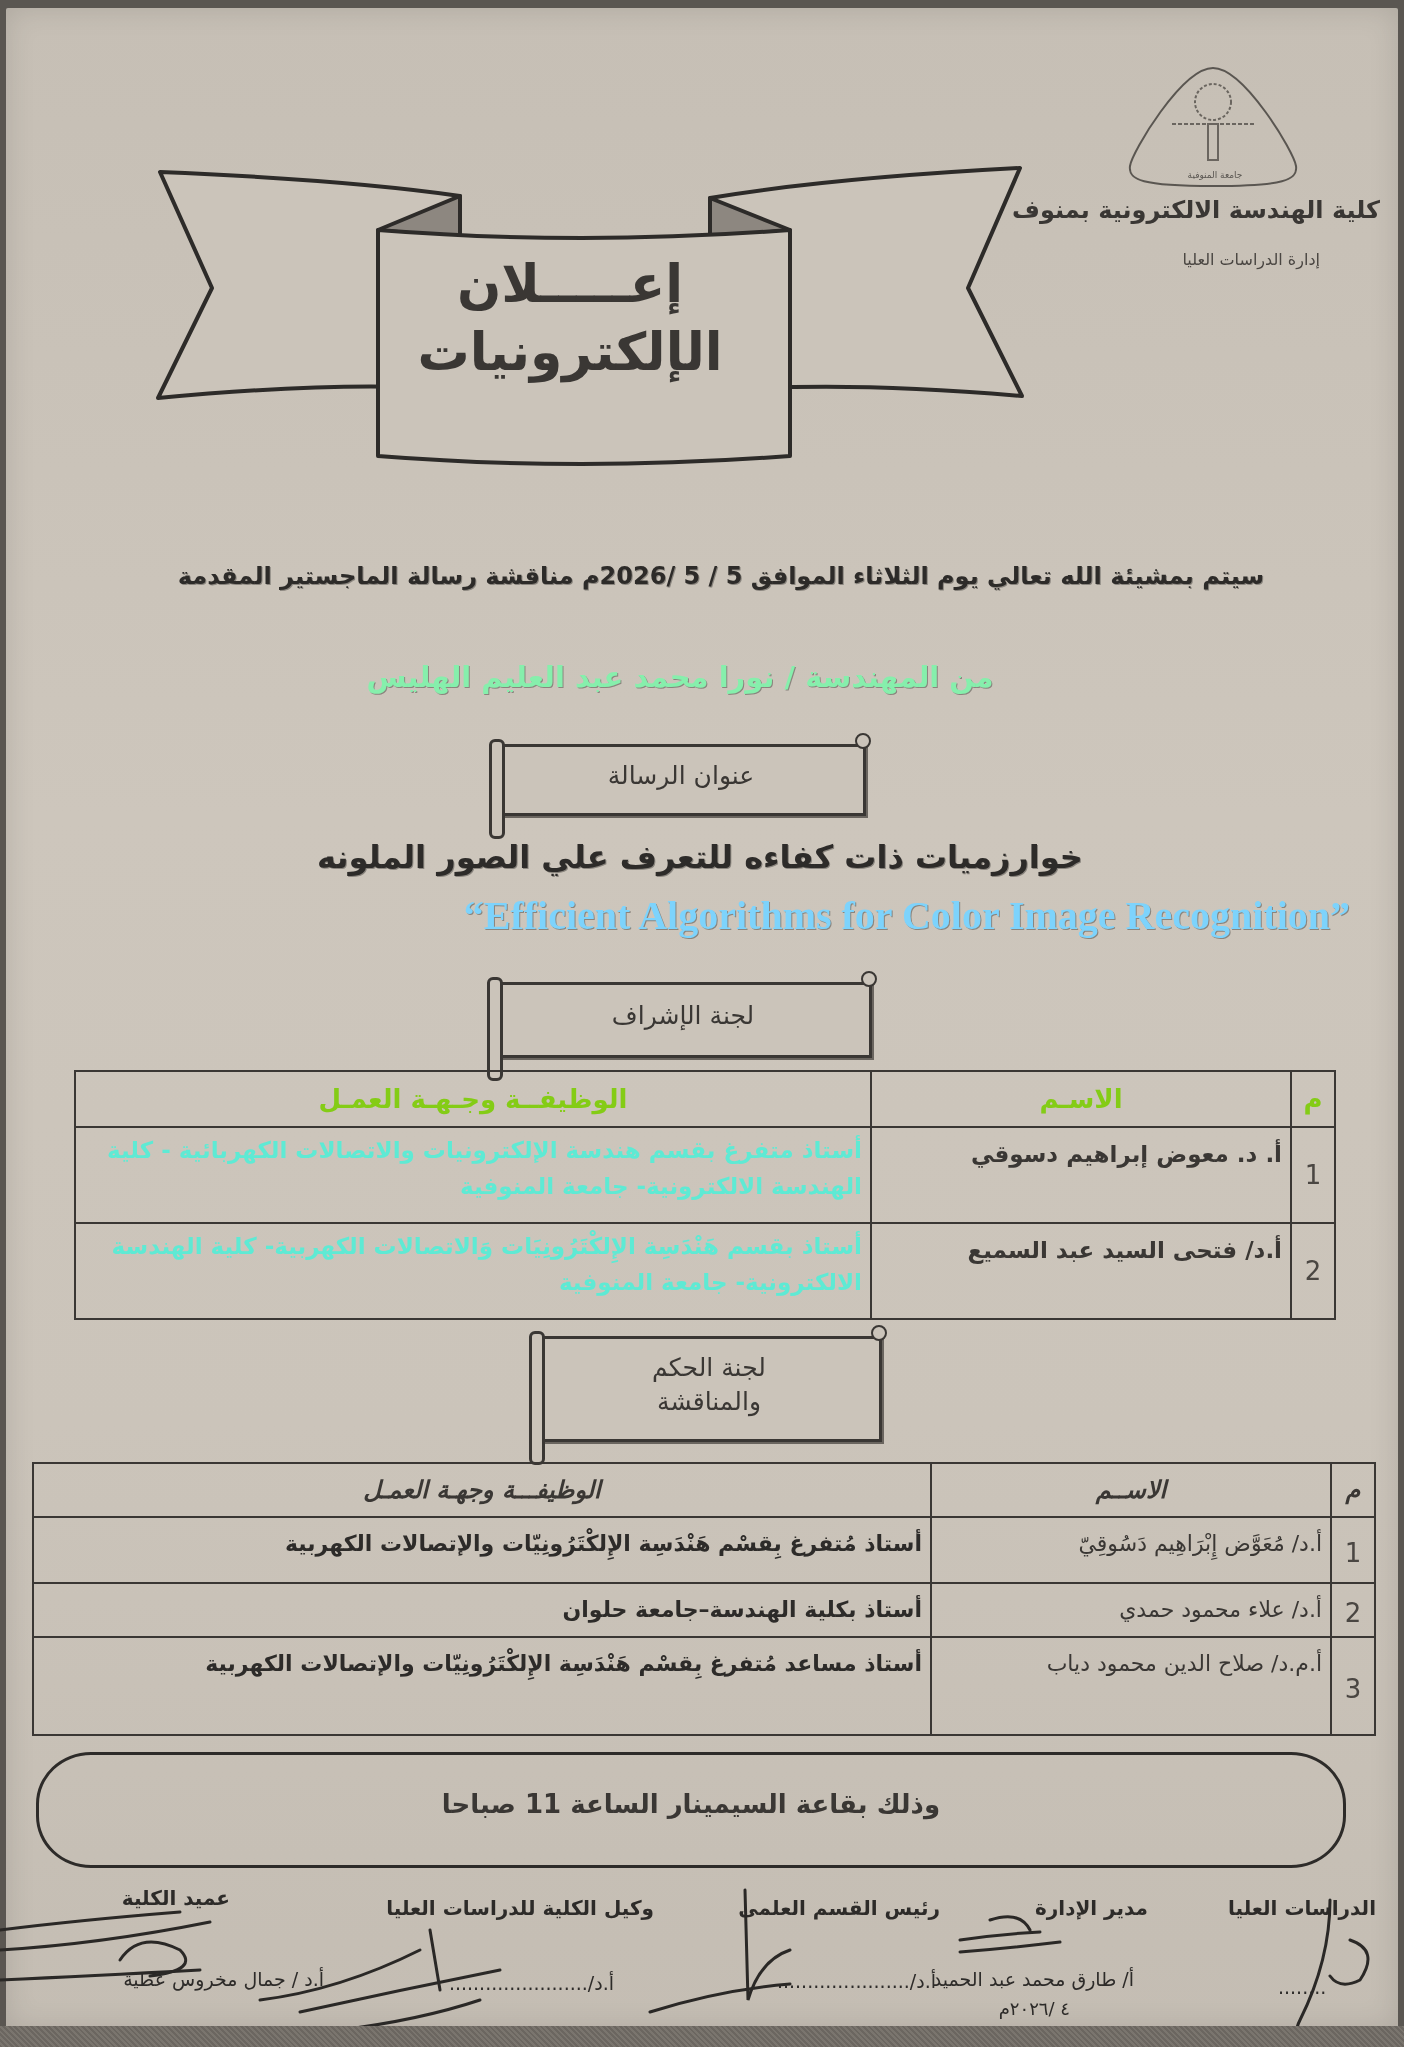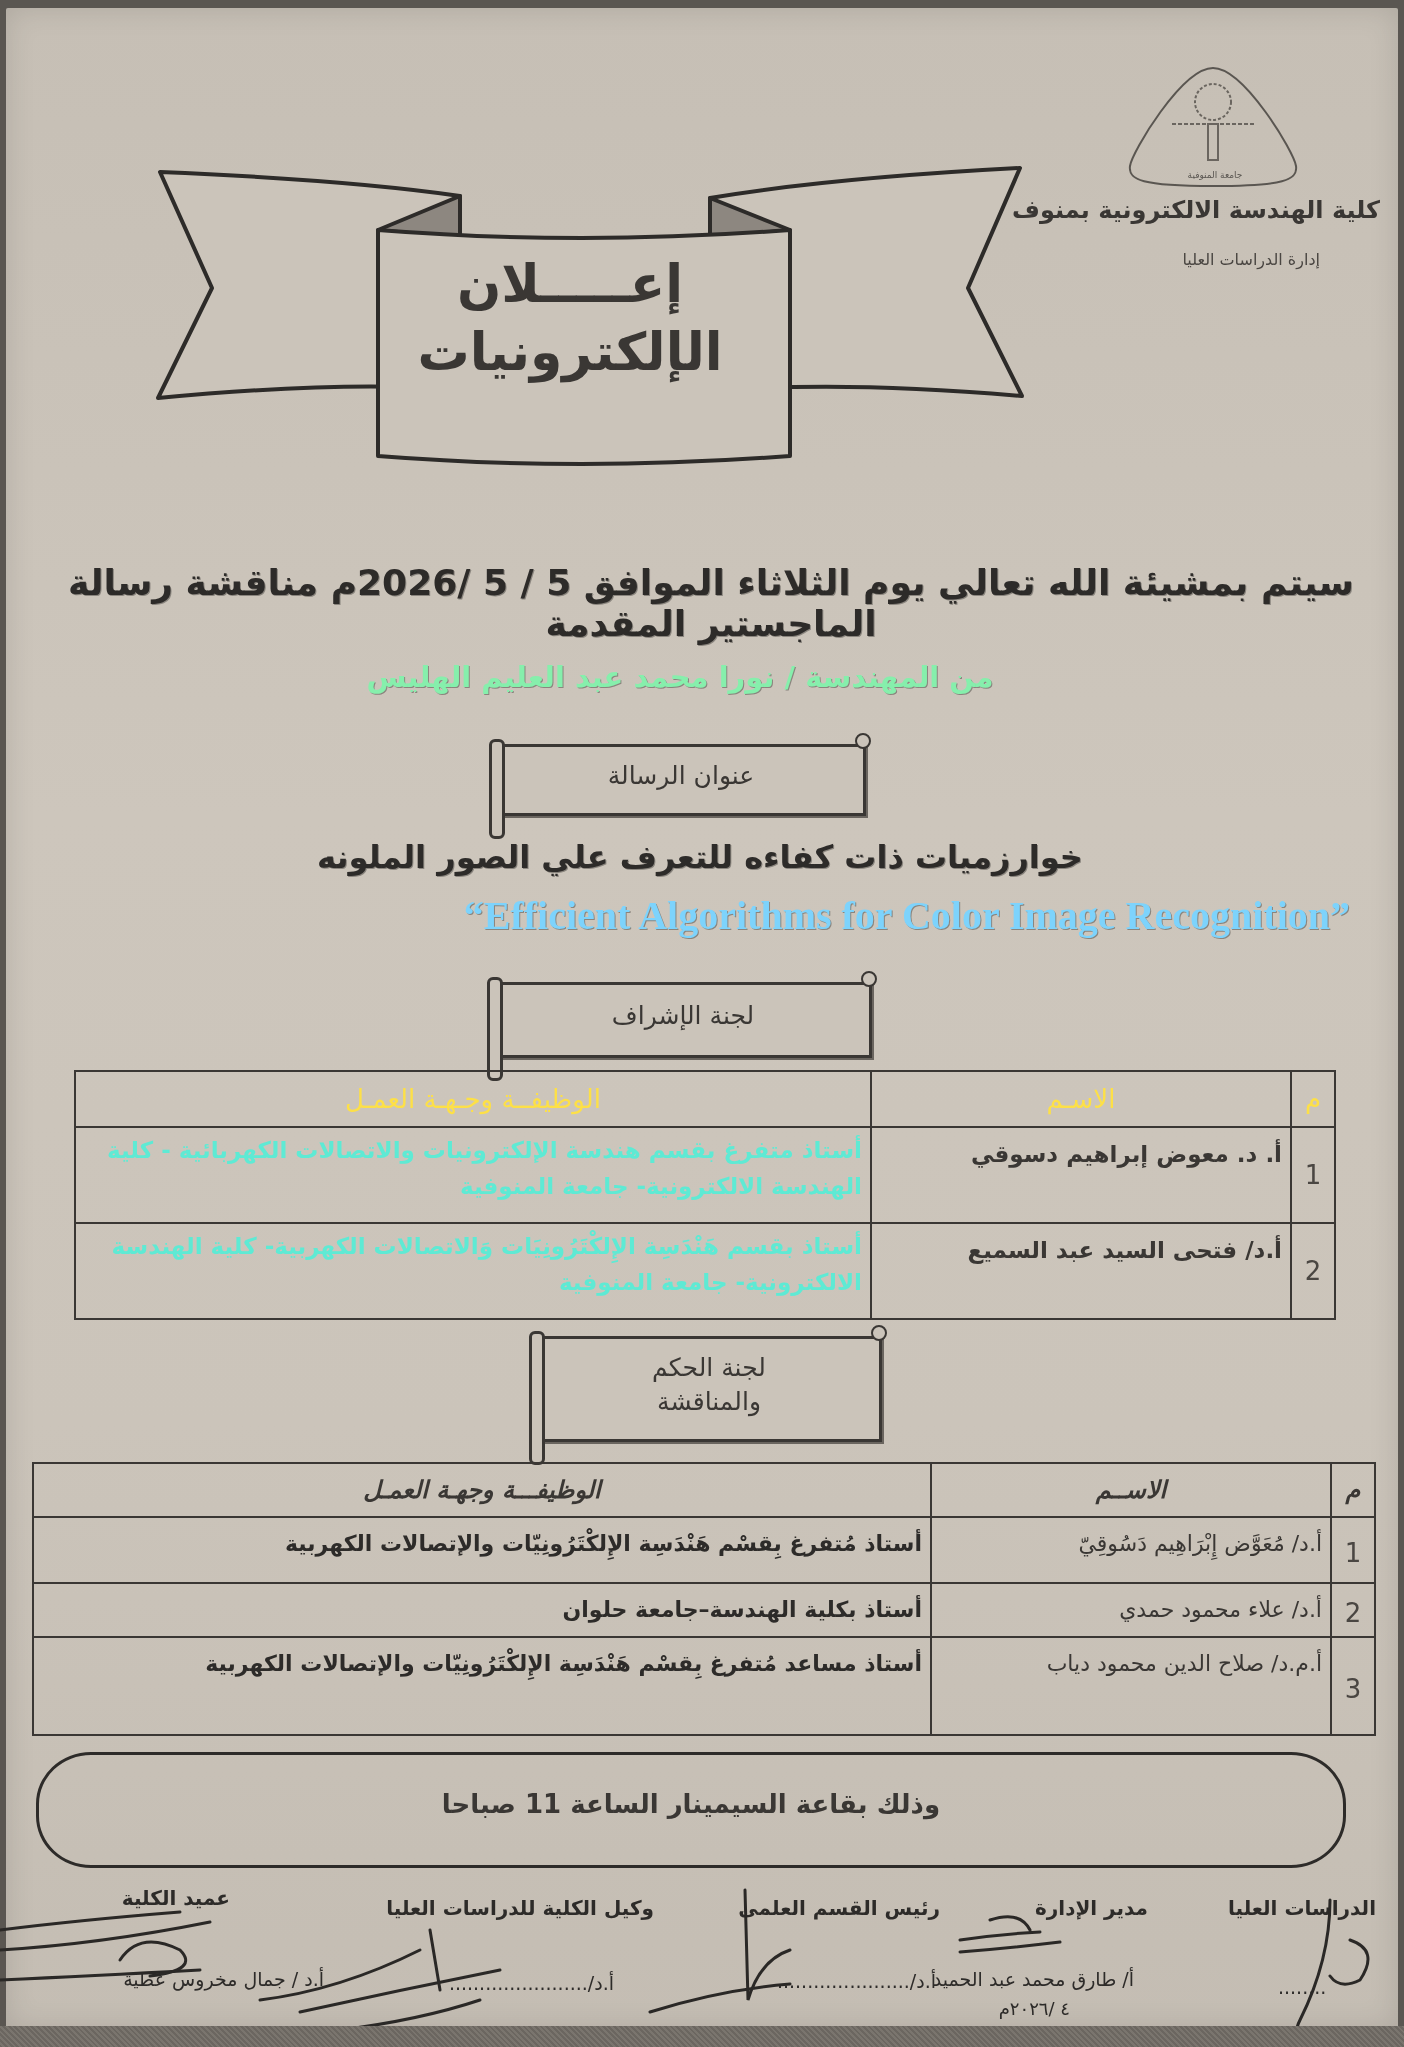--- a/index.html
+++ b/index.html
@@ -22,21 +22,21 @@
 
   
   .logo { left: 1122px; top: 62px; width: 182px; height: 130px; }
   .college { left: 960px; top: 196px; width: 420px; text-align: right; font-size: 24px; font-weight: bold; color: #3a3734; }
   .dept { left: 960px; top: 250px; width: 360px; text-align: right; font-size: 16px; color: #4a4642; }
 
   
   .banner { left: 150px; top: 160px; width: 880px; height: 320px; }
   .banner-text { left: 380px; top: 250px; width: 380px; text-align: center; font-size: 52px; font-weight: bold; line-height: 68px; color: #3a3734; letter-spacing: 4px; }
 
-  .intro { left: 66px; top: 562px; width: 1290px; font-size: 36px; font-weight: bold; text-align: center; color: #2d2b29; text-shadow: 1px 1px 0 #8a857e; }
+  .intro { left: 76px; top: 562px; width: 1290px; font-size: 24px; font-weight: bold; text-align: center; color: #2d2b29; text-shadow: 1px 1px 0 #8a857e; }
   .candidate { left: 300px; top: 660px; width: 760px; font-size: 29px; font-weight: bold; text-align: center; color: #86efac; text-shadow: 1px 1px 0 #8a857e; }
 
   
   .scroll { border: 3px solid #3a3734; background: #cbc4ba; box-shadow: 2px 2px 0 #6a655f; }
   .scroll .roll { position: absolute; left: -10px; top: -8px; width: 10px; bottom: -26px; border: 3px solid #3a3734; border-radius: 6px; background: #cbc4ba; }
   .scroll .knob { position: absolute; right: -8px; top: -14px; width: 12px; height: 12px; border: 2px solid #3a3734; border-radius: 50%; background: #cbc4ba; }
   .scroll-label { position: absolute; left: 0; right: 0; text-align: center; font-size: 25px; color: #3a3734; letter-spacing: 3px; }
 
   .scroll-title { left: 496px; top: 744px; width: 364px; height: 66px; }
   .scroll-title .scroll-label { top: 14px; }
@@ -45,21 +45,21 @@
   .scroll-jury { left: 536px; top: 1336px; width: 340px; height: 100px; }
   .scroll-jury .scroll-label { top: 12px; line-height: 34px; }
 
   .title-ar { left: 200px; top: 838px; width: 1000px; text-align: center; font-size: 32px; font-weight: bold; color: #2d2b29; text-shadow: 1px 1px 0 #8a857e; }
   .title-en { left: 60px; top: 892px; width: 1290px; text-align: right; font-family: "Liberation Serif", serif; font-size: 40px; font-weight: bold; color: #7dd3fc; text-shadow: 1px 1px 0 #8a857e; }
 
   
   table { border-collapse: collapse; direction: rtl; position: absolute; }
   td, th { border: 2px solid #3a3734; vertical-align: top; padding: 4px 8px; }
   .t1 { left: 74px; top: 1070px; width: 1262px; }
-  .t1 th { height: 46px; font-size: 26px; font-weight: normal; color: #fde047; letter-spacing: 8px; vertical-align: middle; }
+  .t1 th { height: 46px; font-size: 26px; font-weight: bold; color: #84cc16; letter-spacing: 8px; vertical-align: middle; }
   .t1 td { font-size: 23px; font-weight: bold; line-height: 36px; height: 82px; color: #5eead4; }
   .t1 td.num, .t2 td.num { text-align: center; vertical-align: middle; font-weight: normal; font-size: 26px; color: #4a4642; }
   .t1 td.name { font-weight: bold; font-size: 23px; color: #3a3734; padding-top: 8px; }
 
   .t2 { left: 32px; top: 1462px; width: 1344px; }
   .t2 th { height: 44px; font-size: 24px; font-weight: bold; font-style: italic; color: #3a3734; vertical-align: middle; }
   .t2 td { font-size: 22px; line-height: 32px; color: #2d2b29; padding-top: 10px; }
   .t2 td.job { font-weight: bold; margin-top: 26px; }
   .t2 td.name { font-size: 22px; color: #3a3734; }
 

